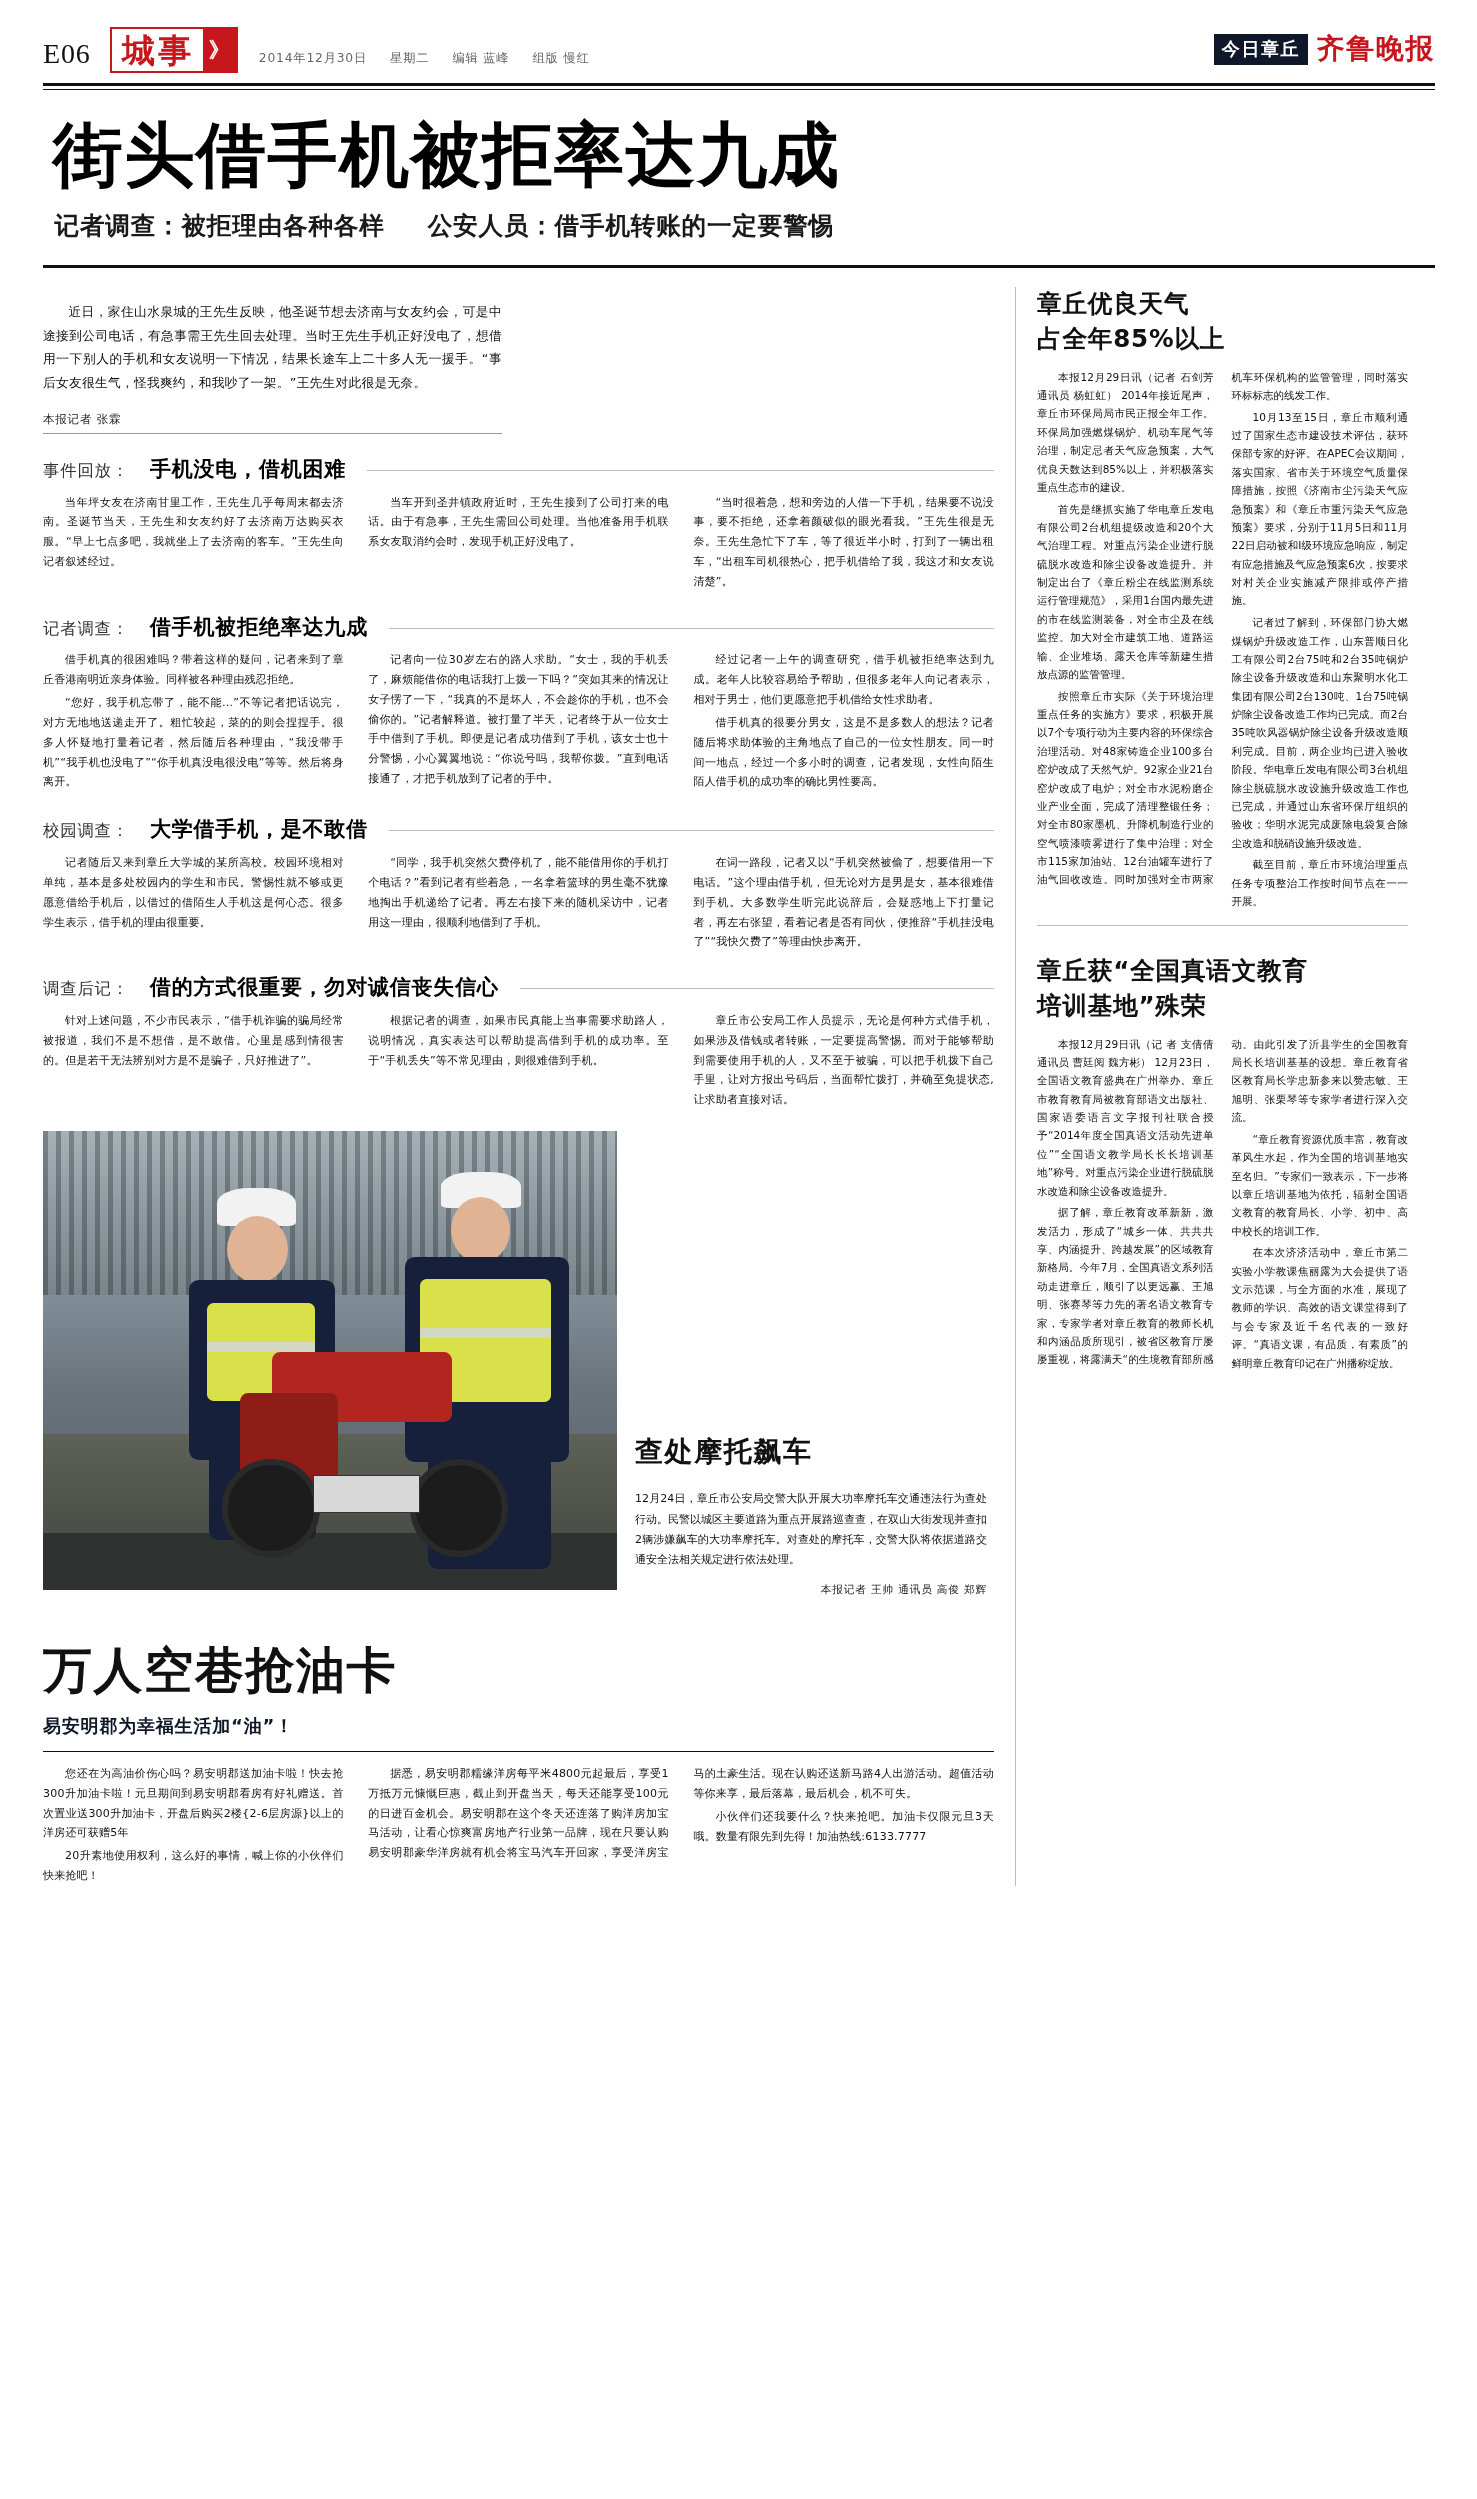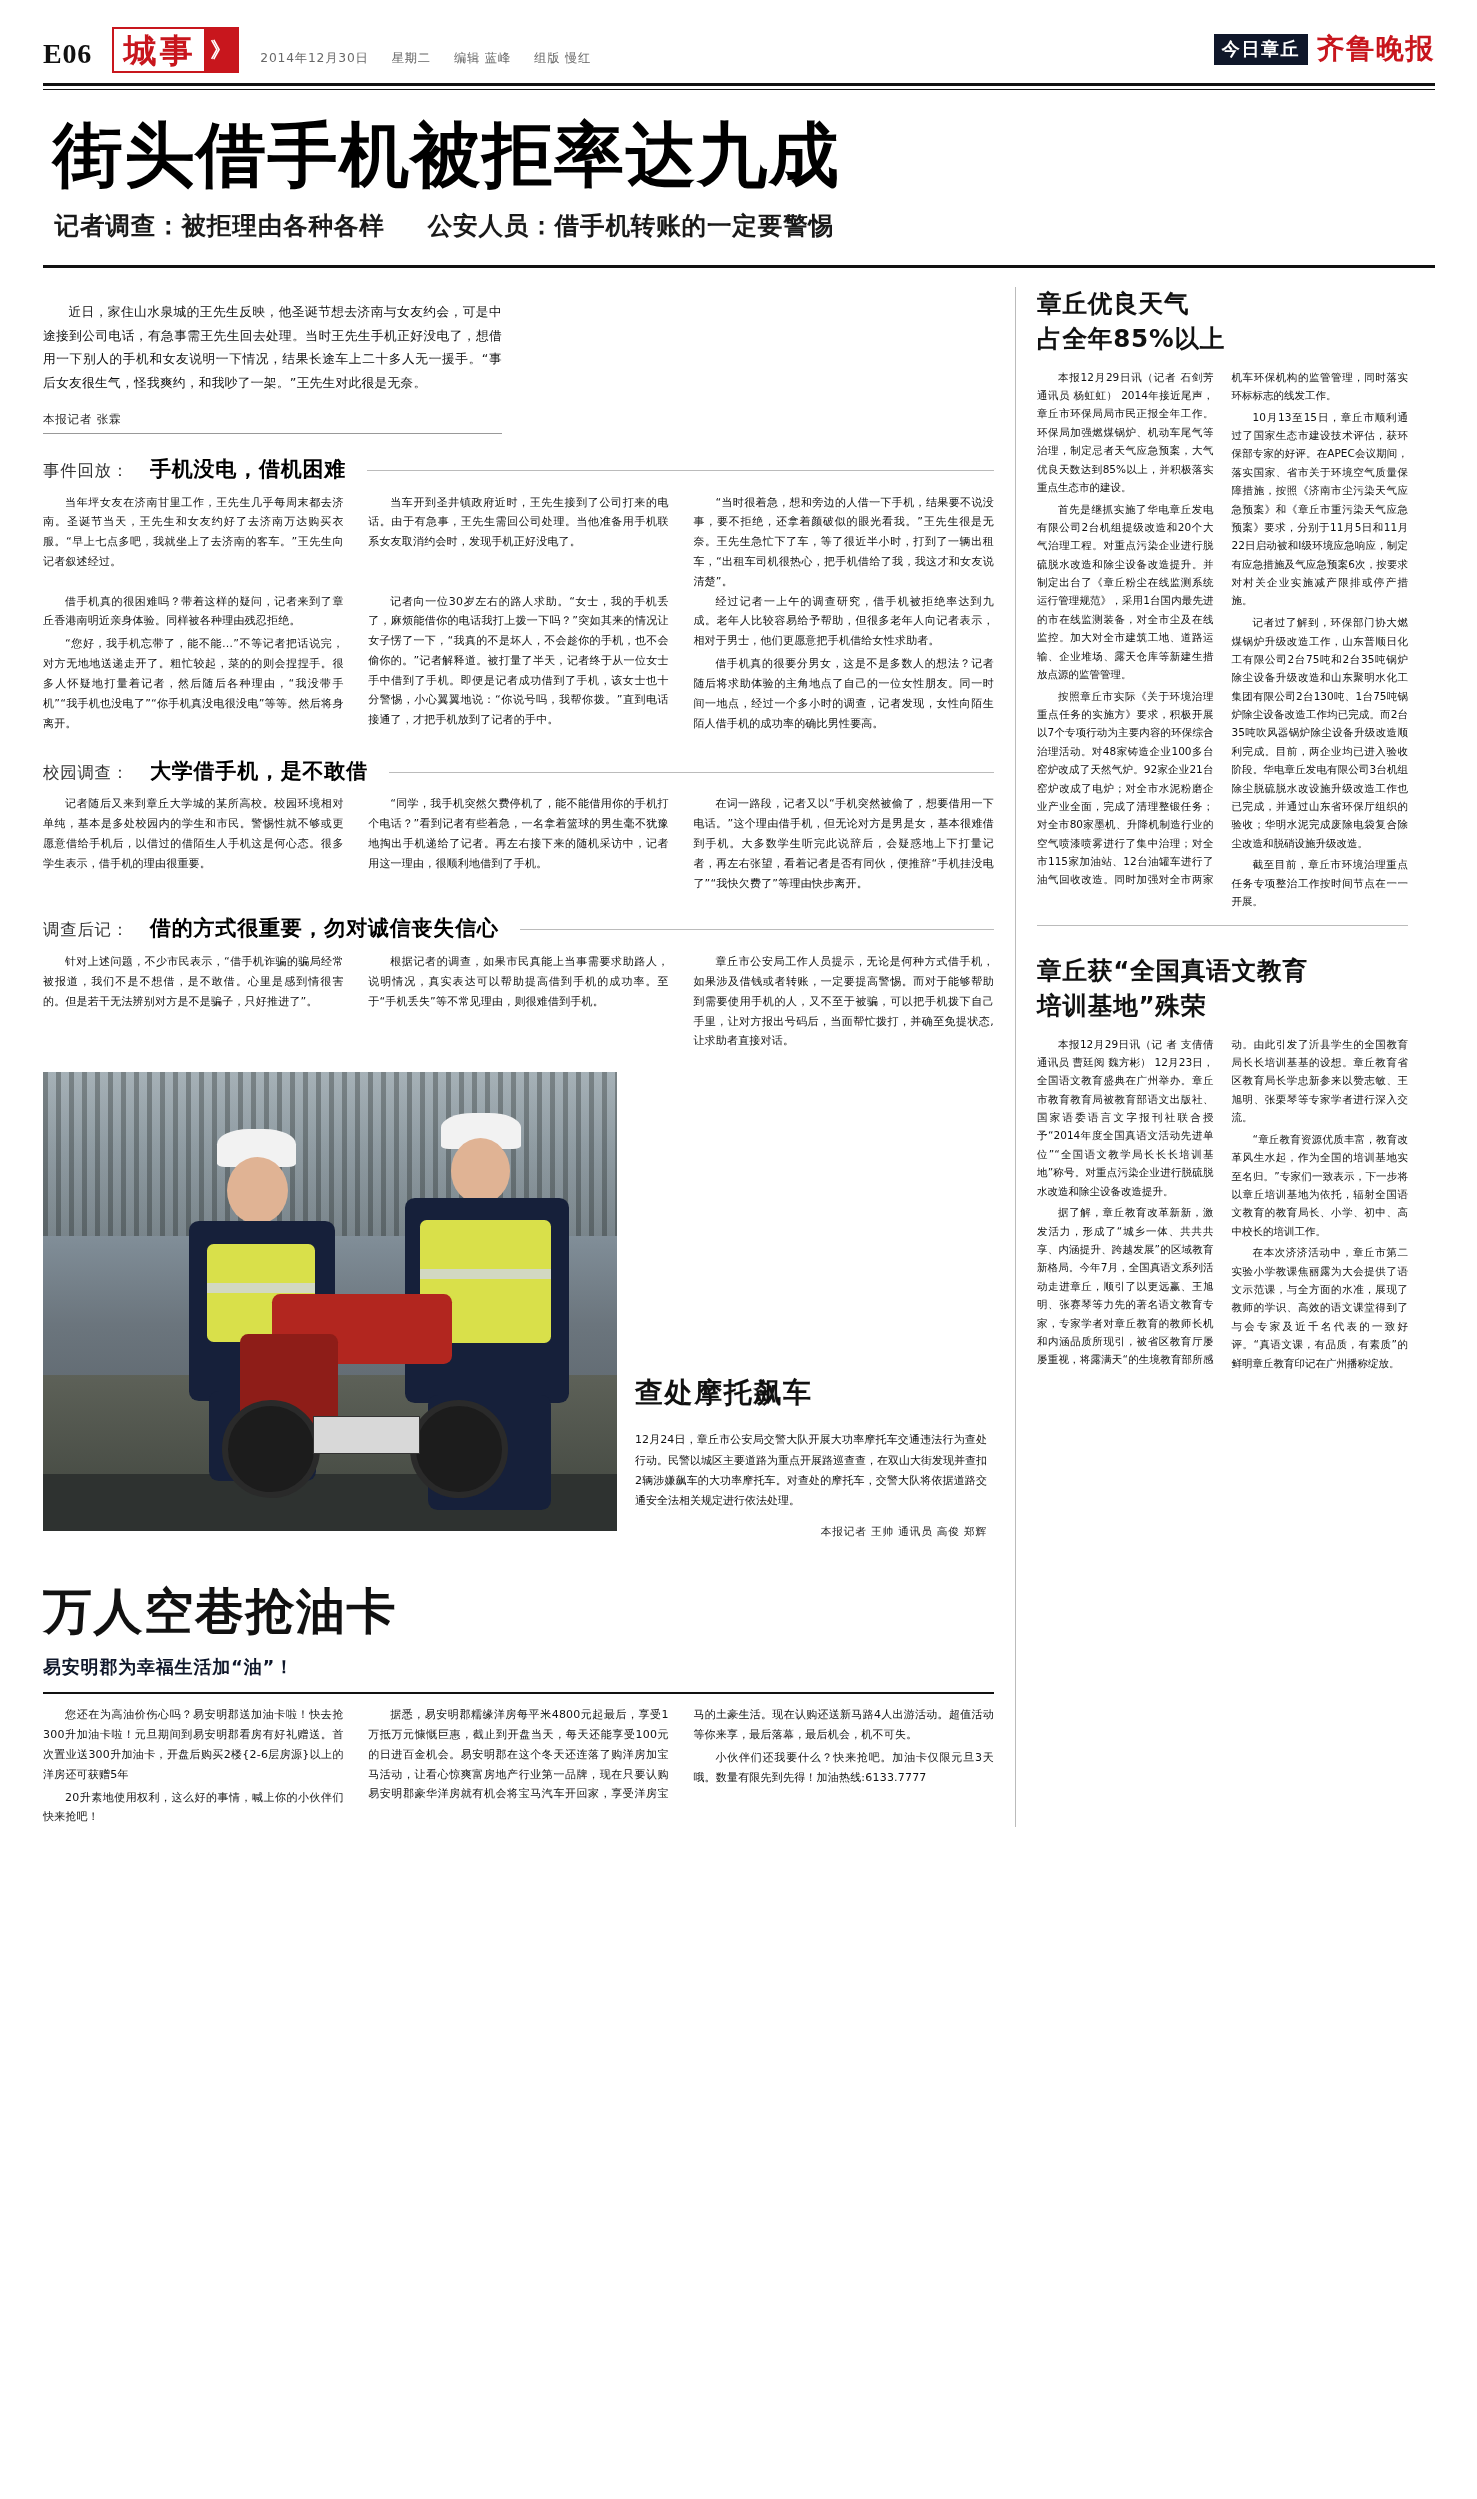--- a/index.html
+++ b/index.html
@@ -10,21 +10,21 @@
     font-family:"DejaVu Sans","Liberation Sans",sans-serif;
     color:#111;
     position:relative;
     overflow:hidden;
   }
   .page { position:relative; width:1478px; height:2500px; padding:0 43px; }
 
   
   .masthead { display:flex; align-items:flex-end; padding-top:18px; height:75px; }
   .folio {
-    font-size:28px; letter-spacing:0.8px; color:#111; font-weight:700;
+    font-size:28px; letter-spacing:0.8px; color:#111; font-weight:400;
     font-family:"Liberation Serif",serif; padding-right:19.7px; padding-bottom:4.9px;
   }
   .section-box {
     border:2.5px solid #c8161d; display:flex; align-items:center;
     height:46px; padding:0 0 0 9.8px; margin-bottom:1.6px;
   }
   .section-name {
     font-size:33px; font-weight:bold; color:#c8161d; letter-spacing:3.3px;
     font-family:"DejaVu Sans",sans-serif; line-height:1;
     padding-right:6.6px;
@@ -175,20 +175,25 @@
         <span class="tag">事件回放：</span>
         <span class="big">手机没电，借机困难</span>
         <span class="rule"></span>
       </div>
       <div class="three-col">
         <p>当年坪女友在济南甘里工作，王先生几乎每周末都去济南。圣诞节当天，王先生和女友约好了去济南万达购买衣服。“早上七点多吧，我就坐上了去济南的客车。”王先生向记者叙述经过。</p>
         <p>当车开到圣井镇政府近时，王先生接到了公司打来的电话。由于有急事，王先生需回公司处理。当他准备用手机联系女友取消约会时，发现手机正好没电了。</p>
         <p>“当时很着急，想和旁边的人借一下手机，结果要不说没事，要不拒绝，还拿着颜破似的眼光看我。”王先生很是无奈。王先生急忙下了车，等了很近半小时，打到了一辆出租车，“出租车司机很热心，把手机借给了我，我这才和女友说清楚”。</p>
       </div>
 
+      <div class="sec-head">
+        <span class="tag">记者调查：</span>
+        <span class="big">借手机被拒绝率达九成</span>
+        <span class="rule"></span>
+      </div>
       <div class="three-col">
         <p>借手机真的很困难吗？带着这样的疑问，记者来到了章丘香港南明近亲身体验。同样被各种理由残忍拒绝。</p>
         <p>“您好，我手机忘带了，能不能…”不等记者把话说完，对方无地地送递走开了。粗忙较起，菜的的则会捏捏手。很多人怀疑地打量着记者，然后随后各种理由，“我没带手机”“我手机也没电了”“你手机真没电很没电”等等。然后将身离开。</p>
         <p>记者向一位30岁左右的路人求助。“女士，我的手机丢了，麻烦能借你的电话我打上拨一下吗？”突如其来的情况让女子愣了一下，“我真的不是坏人，不会趁你的手机，也不会偷你的。”记者解释道。被打量了半天，记者终于从一位女士手中借到了手机。即便是记者成功借到了手机，该女士也十分警惕，小心翼翼地说：“你说号吗，我帮你拨。”直到电话接通了，才把手机放到了记者的手中。</p>
         <p>经过记者一上午的调查研究，借手机被拒绝率达到九成。老年人比较容易给予帮助，但很多老年人向记者表示，相对于男士，他们更愿意把手机借给女性求助者。</p>
         <p>借手机真的很要分男女，这是不是多数人的想法？记者随后将求助体验的主角地点了自己的一位女性朋友。同一时间一地点，经过一个多小时的调查，记者发现，女性向陌生陌人借手机的成功率的确比男性要高。</p>
       </div>
 
       <div class="sec-head">
         <span class="tag">校园调查：</span>

